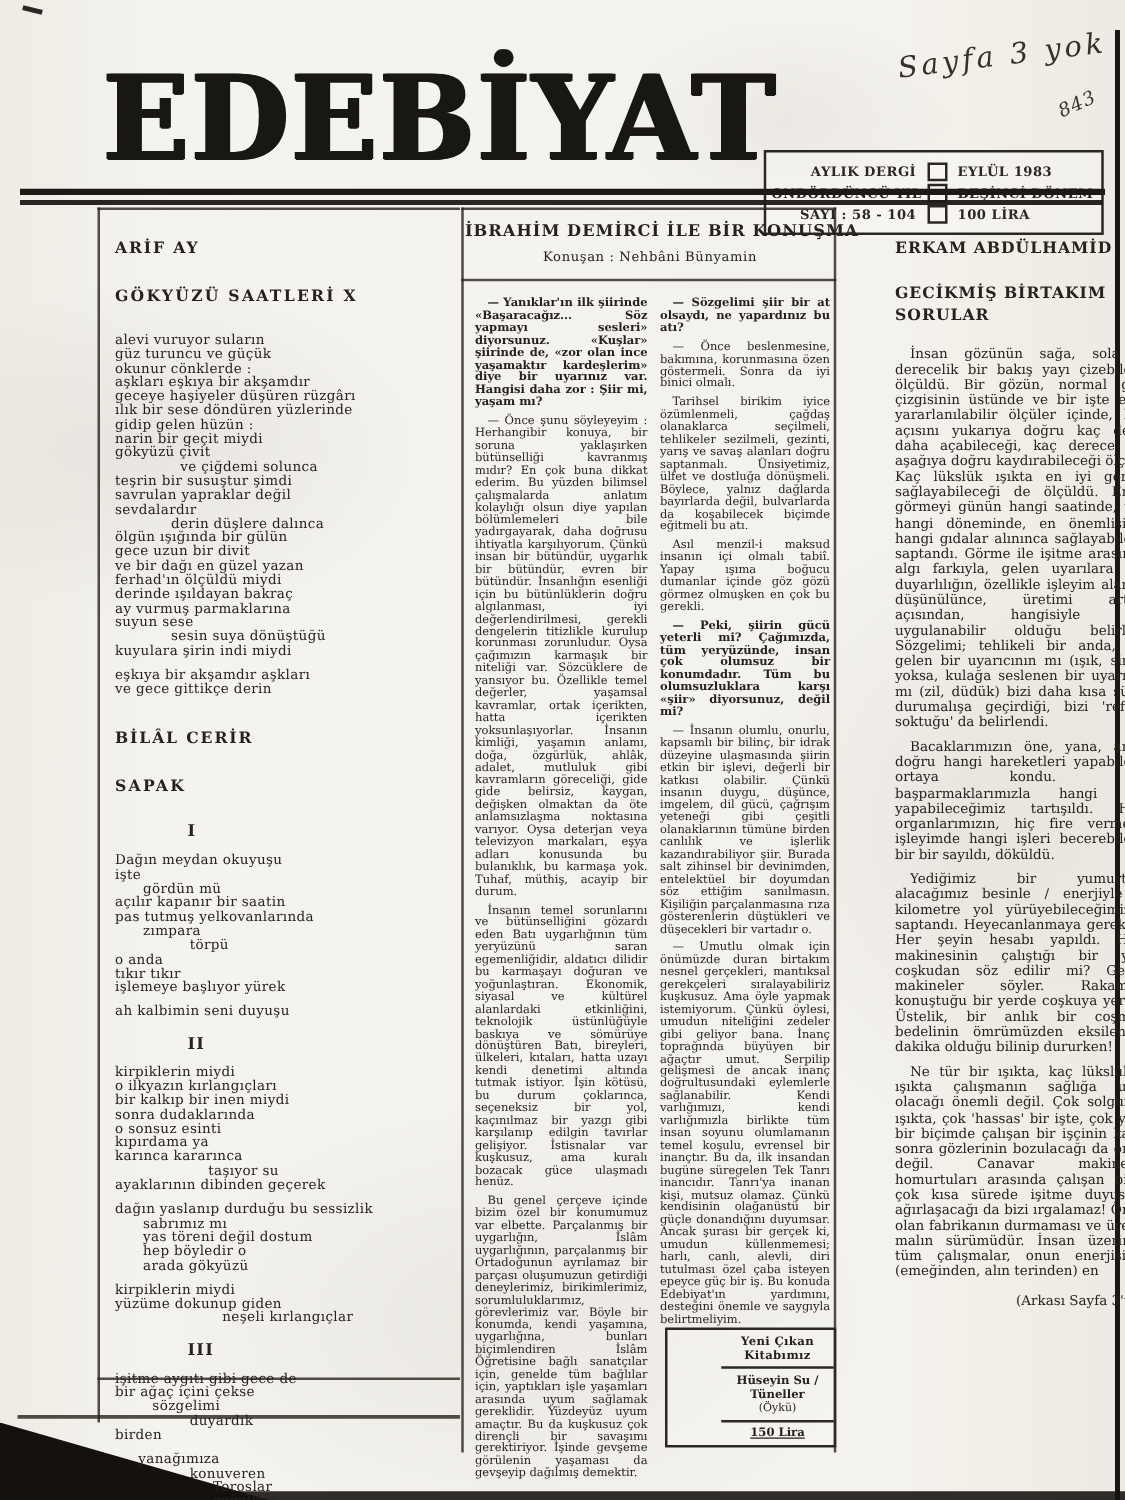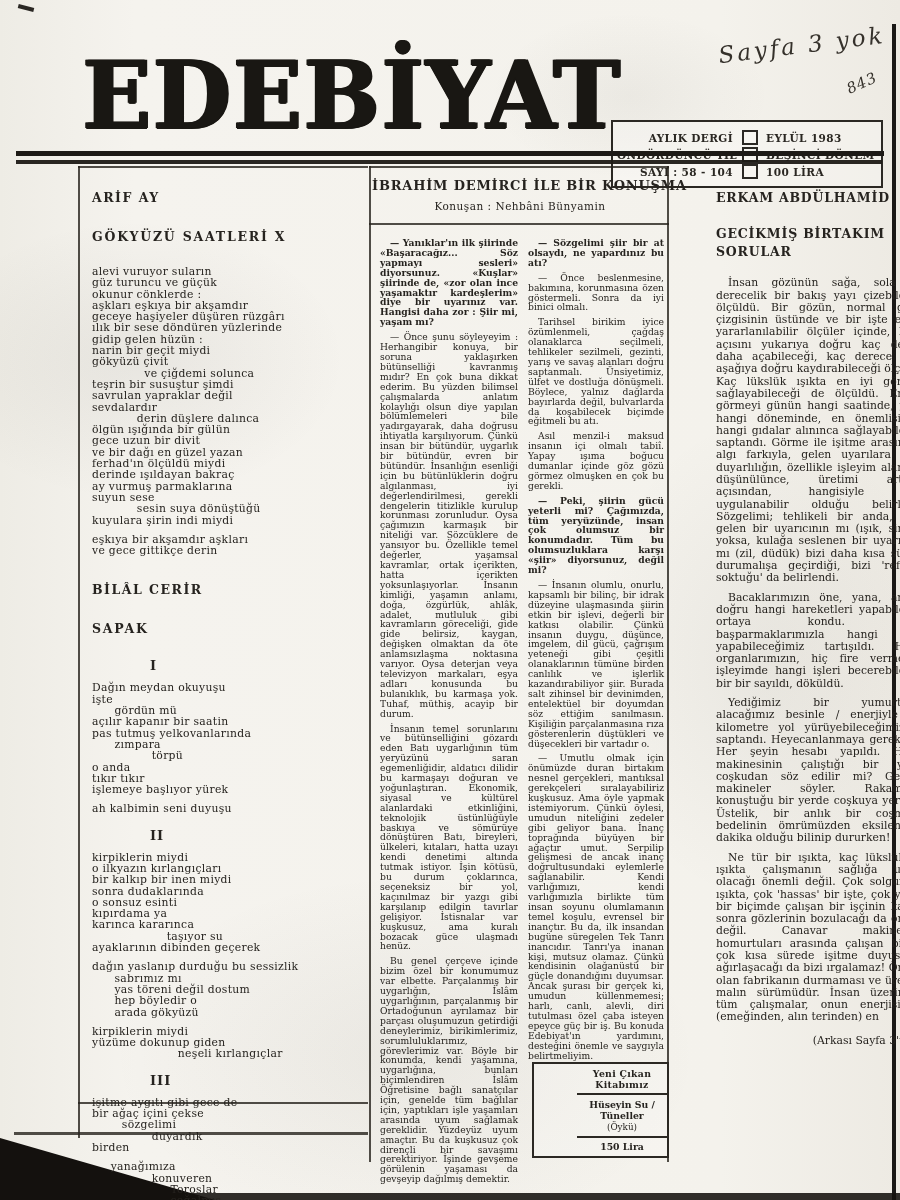--- a/index.html
+++ b/index.html
@@ -63,21 +63,21 @@
   .midcol{top:238px;width:138px;text-align:justify;}
   .midcol-1{left:380px;}
   .midcol-2{left:528px;width:136px;}
   .ipar{font-size:9.2px;line-height:9.9px;margin:0 0 5px 0;text-indent:10px;}
   .ipar.q{font-weight:bold;}
   
   .adbox{left:532px;top:1062px;width:137px;border:2px solid #2b2823;box-sizing:border-box;text-align:center;background:rgba(255,255,255,0.2);padding-left:43px;}
   .ad-h{font-size:9.3px;font-weight:bold;padding:4px 2px 3px;border-bottom:2px solid #2b2823;letter-spacing:0.3px;}
   .ad-b{font-size:9.3px;font-weight:bold;padding:4px 2px 0;}
   .ad-g{font-size:8.8px;padding:1px 2px 4px;border-bottom:2px solid #2b2823;}
-  .ad-p{font-size:9.3px;font-weight:bold;padding:3px 2px 4px;}
+  .ad-p{font-size:9.3px;font-weight:bold;padding:3px 2px 4px;text-decoration:underline;}
   
   .col-right{left:716px;top:190px;width:212px;}
   .eauthor{font-size:12.5px;font-weight:bold;letter-spacing:0.8px;margin:0 0 20px 0;}
   .etitle{font-size:12.5px;font-weight:bold;letter-spacing:0.8px;line-height:1.45;width:200px;margin:0 0 16px 0;}
   .epar{font-size:10.8px;line-height:12.3px;margin:0 0 7px 0;text-indent:12px;text-align:justify;}
   .econt{font-size:10.8px;text-align:right;margin-top:10px;padding-right:14px;}
 </style>
 </head>
 <body>
 

